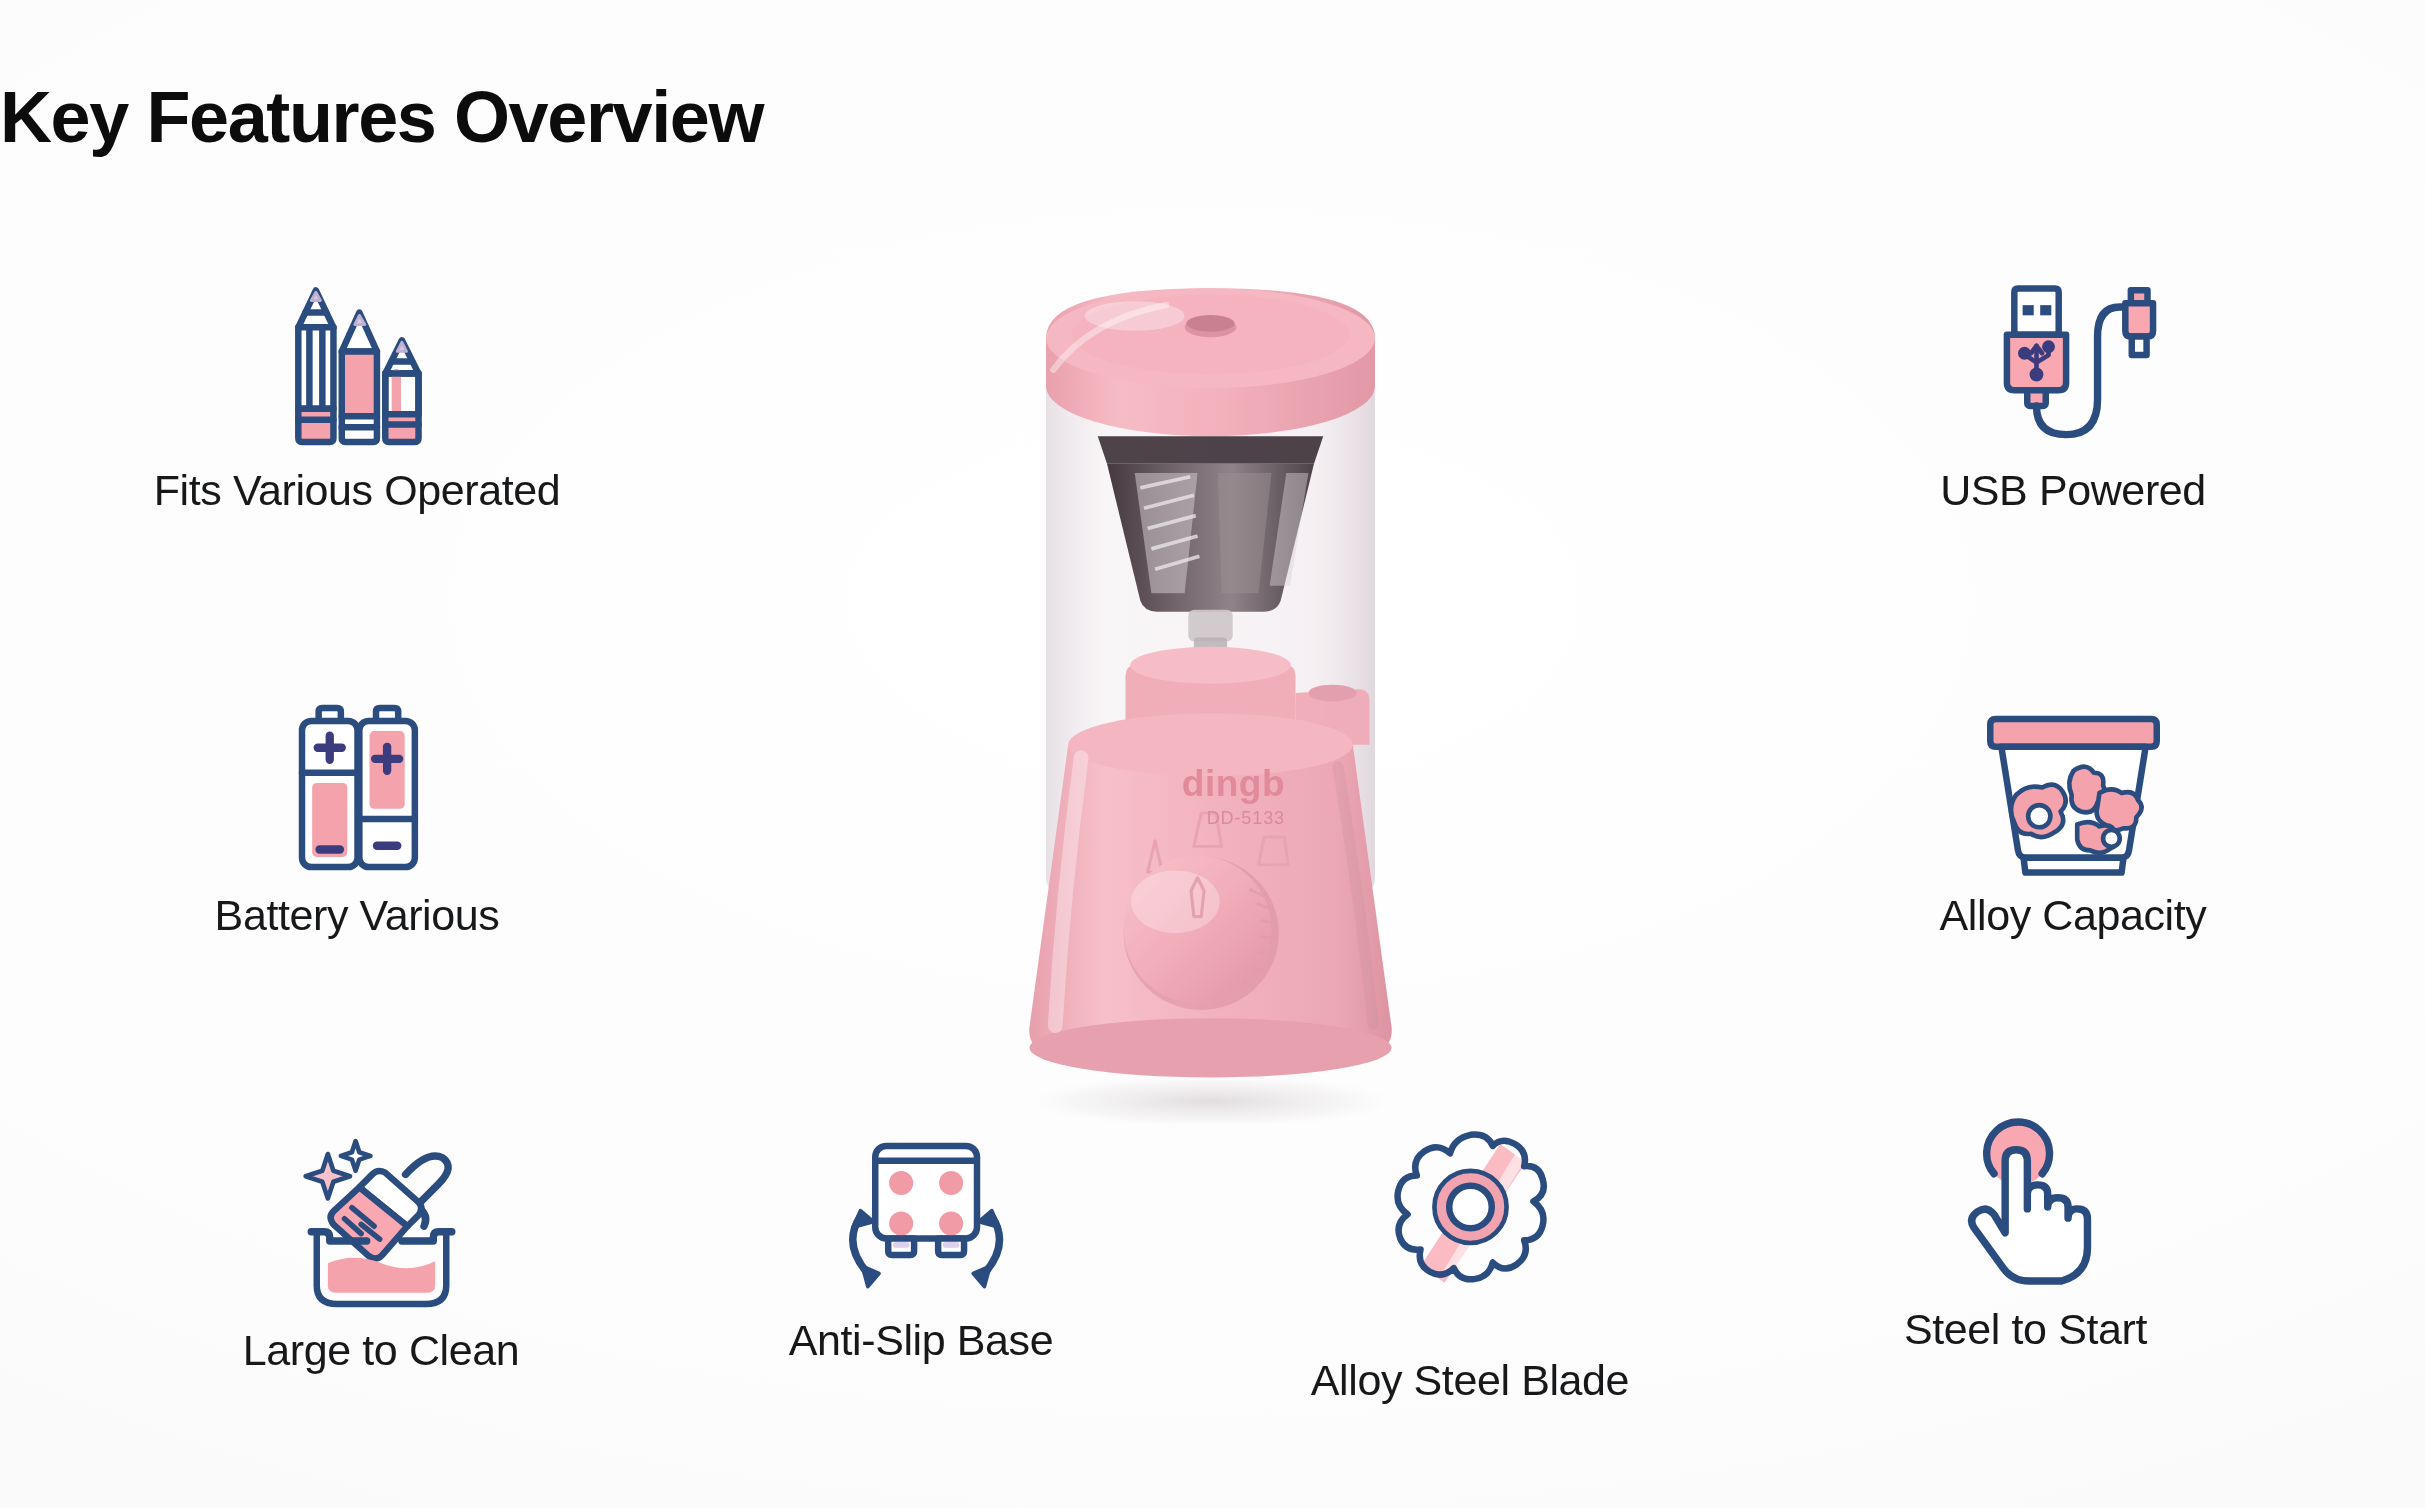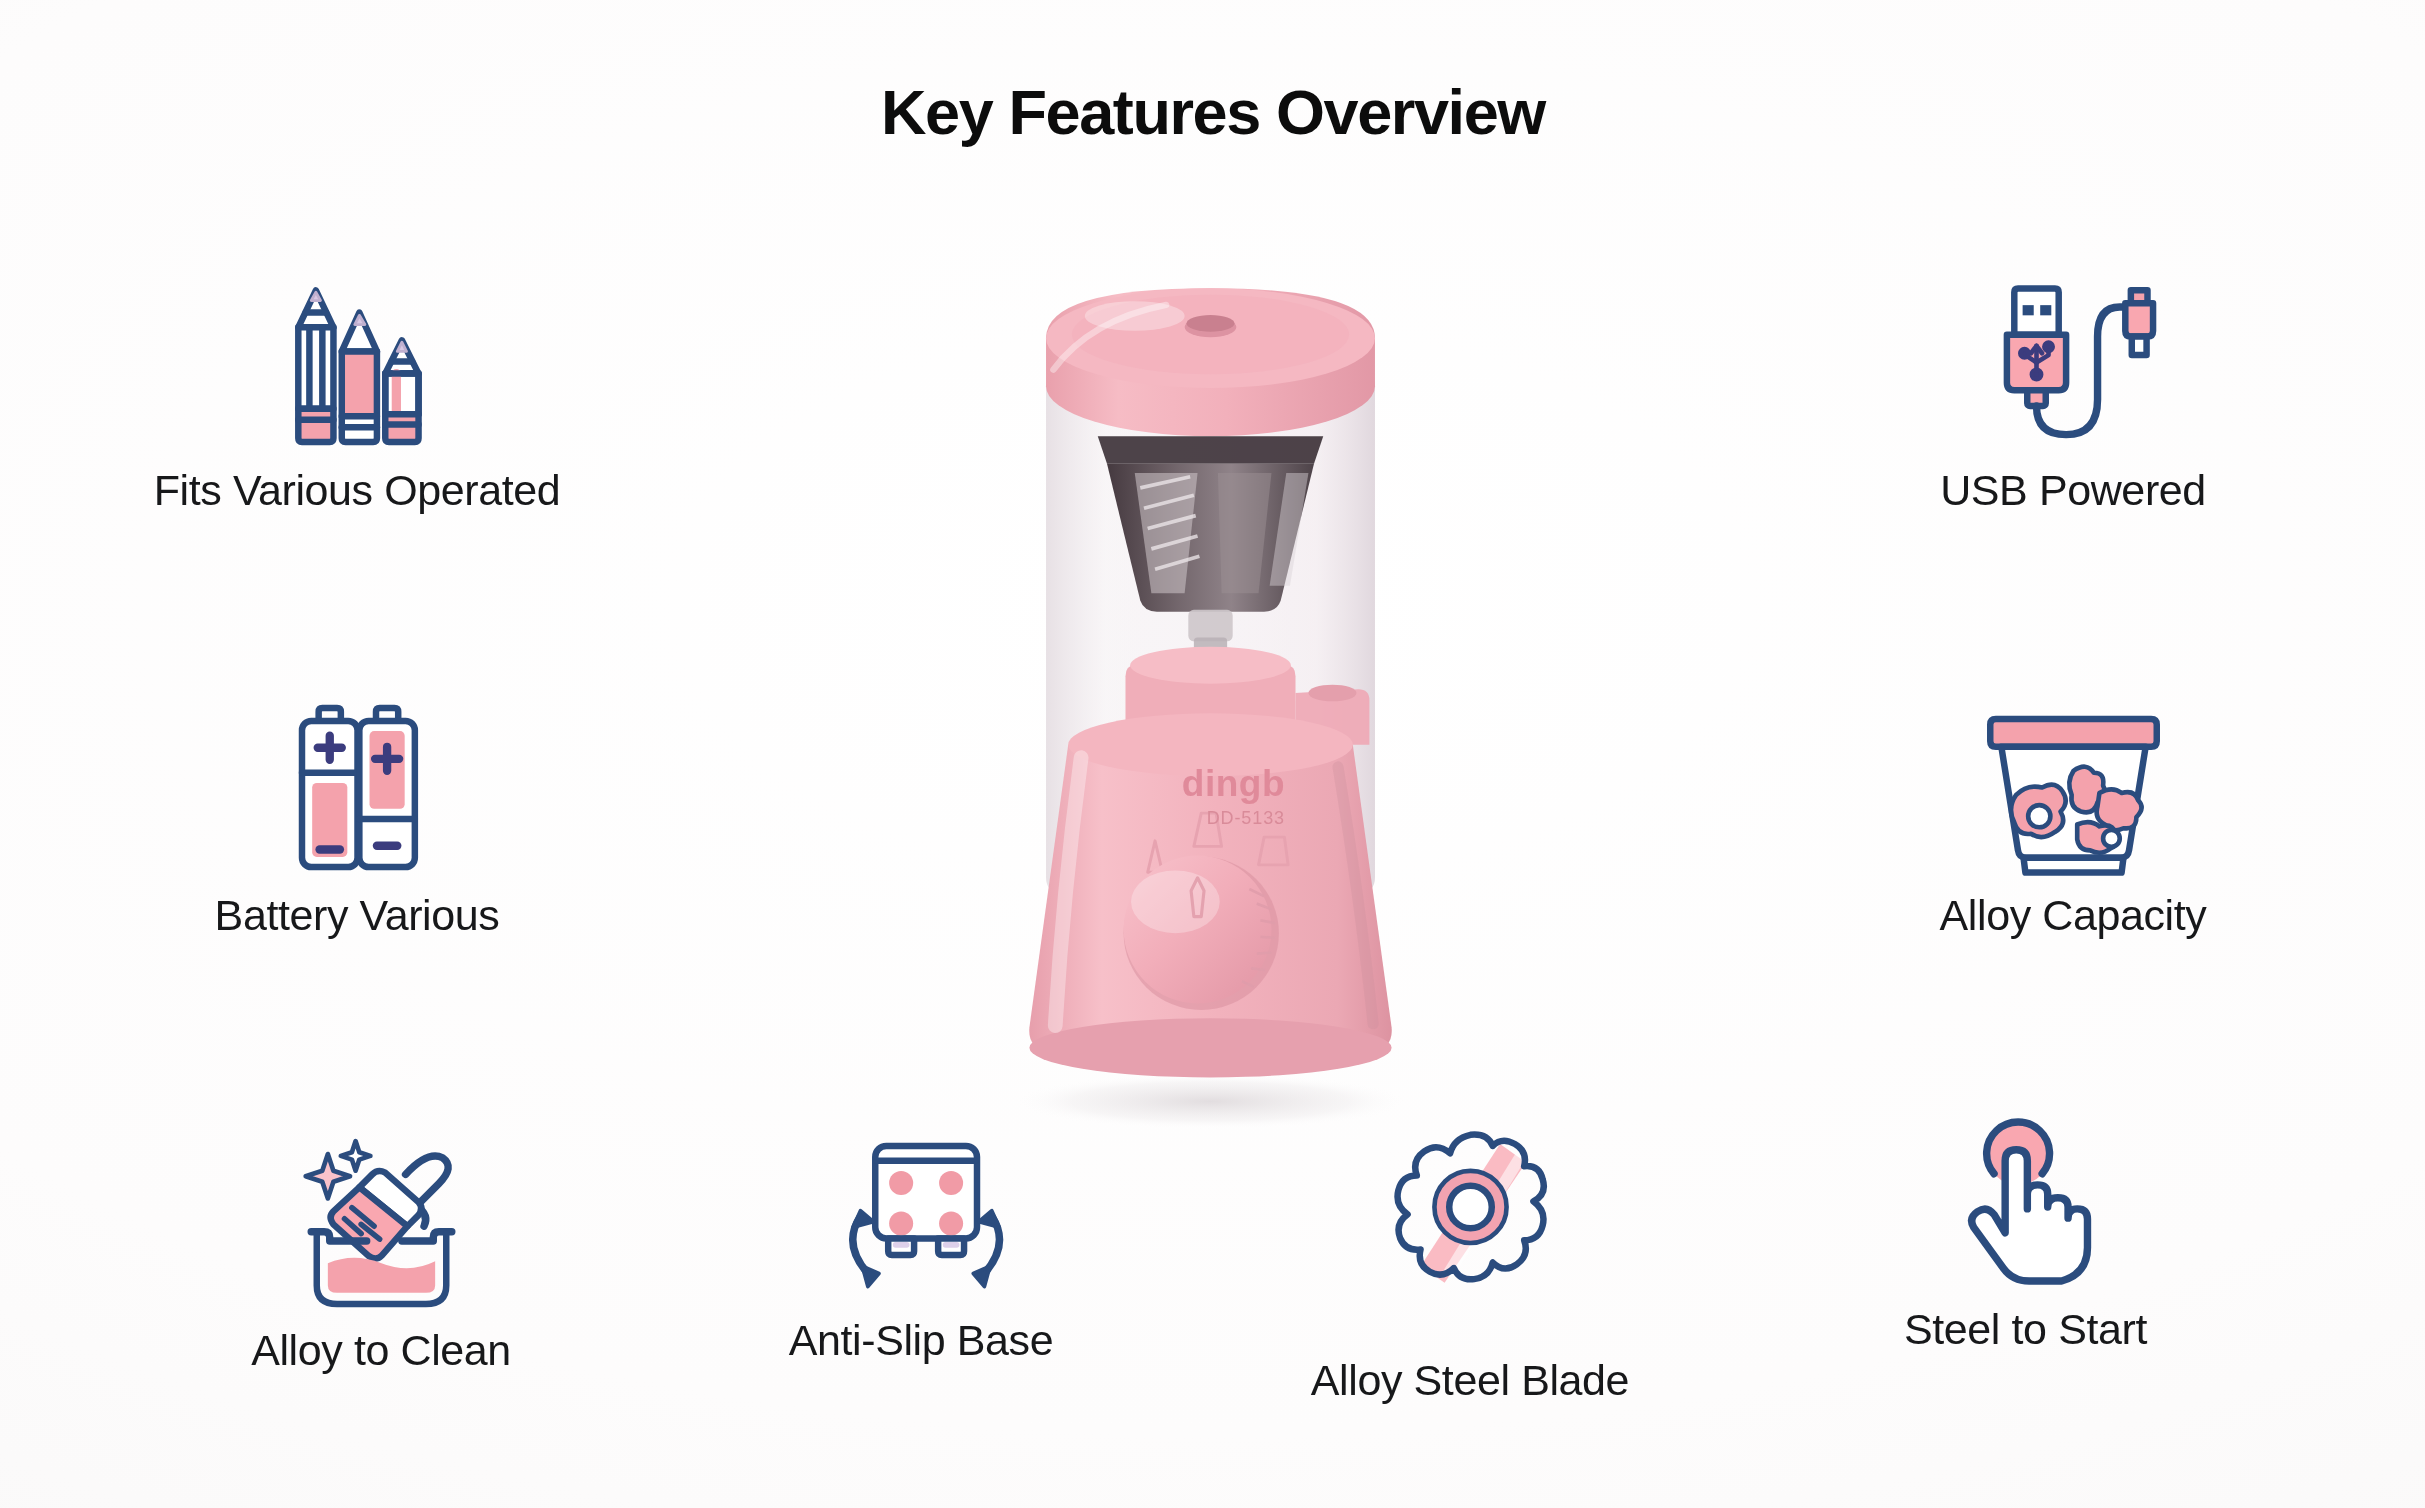--- a/index.html
+++ b/index.html
@@ -6,22 +6,22 @@
   html, body { width: 2426px; height: 1509px; }
   body {
     font-family: "Liberation Sans", sans-serif;
     background: radial-gradient(ellipse 120% 100% at 50% 40%, #ffffff 0%, #fdfcfc 55%, #f7f6f6 100%);
     position: relative; overflow: hidden;
   }
 
   
   .title {
     position: absolute; top: 81px; left: 0; width: 100%;
-    text-align: center;
-    font-size: 63px; font-weight: 700; letter-spacing: -1.4px;
+    text-align: left;
+    font-size: 72px; font-weight: 700; letter-spacing: -1.4px;
     color: #0c0c0c; line-height: 1;
   }
 
   
   .feature { position: absolute; display: flex; flex-direction: column; align-items: center; }
   .feature .ico { width: 185px; height: 185px; display: block; }
   .feature .cap {
     margin-top: 11px; font-size: 43px; font-weight: 400;
     color: #17181a; white-space: nowrap; letter-spacing: -0.4px;
   }
@@ -293,21 +293,21 @@
         <path d="M60 96 L78 112"></path>
       </g>
 
       <path d="M24 110 L38 110 Q44 110 44 116 L44 120 L84 120" stroke-width="8"></path>
       <path d="M176 110 L162 110 Q156 110 156 116 L156 120 L122 120" stroke-width="8"></path>
       <path d="M30 112 L30 168 Q30 188 52 188 L148 188 Q170 188 170 168 L170 112"></path>
 
       <path d="M42 144 Q70 132 100 144 Q130 156 158 142 L158 168 Q158 176 148 176 L52 176 Q42 176 42 168 Z" fill="#F4A2AC" stroke="none"></path>
     </g>
   </svg>
-  <div class="cap">Alloy to Clean</div>
+  <div class="cap">Large to Clean</div>
 </div>
 
 <div class="feature" id="f-antislip">
   <svg class="ico" viewBox="0 0 200 200">
     <g fill="none" stroke="#2B4C7E" stroke-width="7" stroke-linejoin="round" stroke-linecap="round">
 
       <rect x="50" y="28" width="110" height="100" rx="12" fill="#fff"></rect>
       <path d="M52 44 L158 44"></path>
 
       <g fill="#F19BA6" stroke="none">

